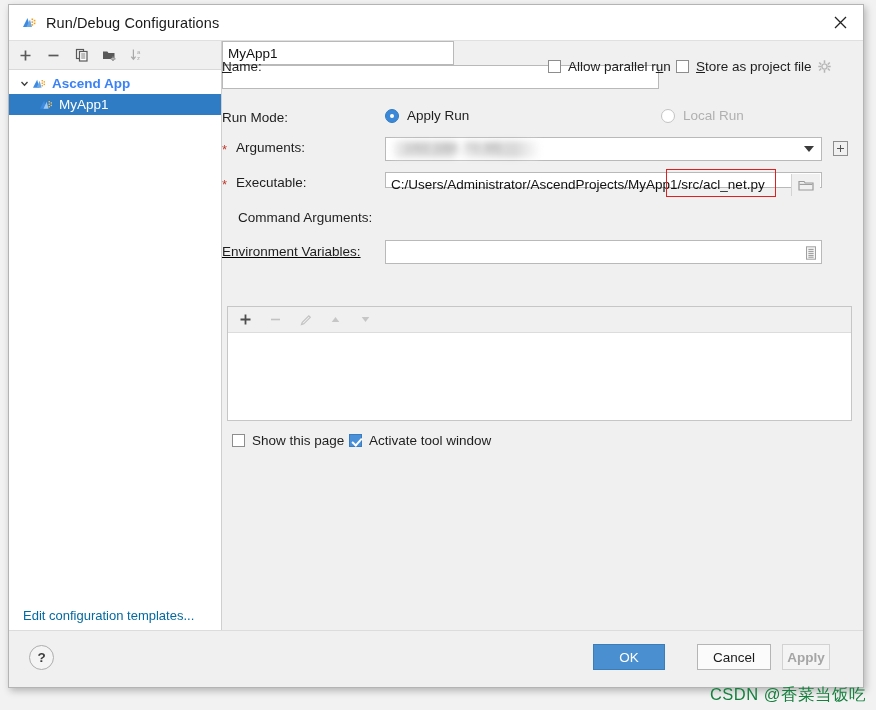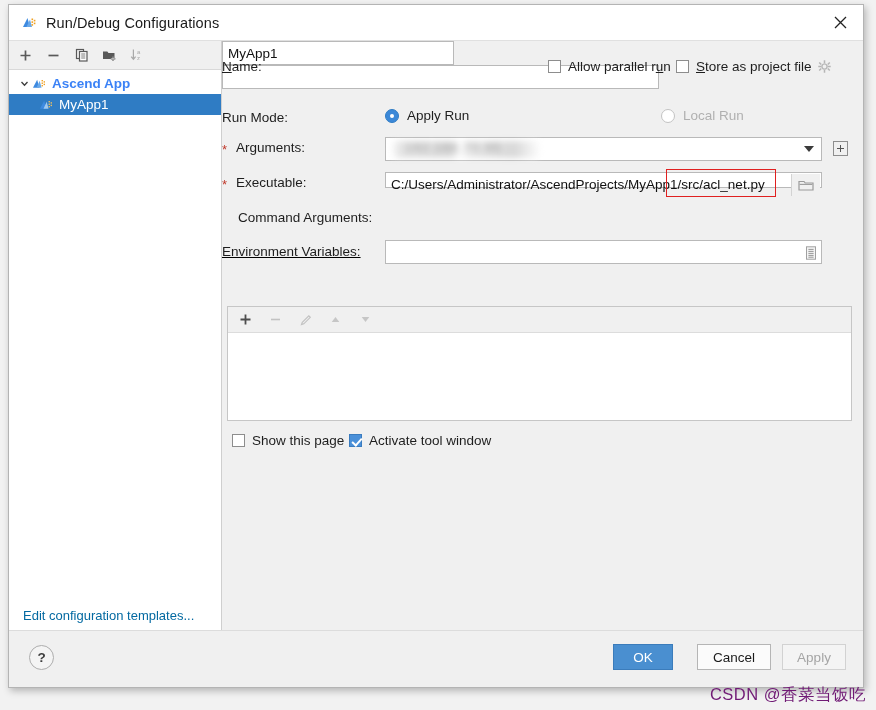--- a/index.html
+++ b/index.html
@@ -321,21 +321,21 @@
     display: flex; align-items: center; justify-content: center;
   }
   .btn.primary { background: #4a8fd0; border-color: #3b7cbb; color: #fff; }
   .btn.disabled { color: #a5a5a5; background: #f4f4f4; border-color: #d2d2d2; }
 
   .watermark {
     position: absolute;
     right: 10px;
     bottom: 4px;
     font-size: 16.5px;
-    color: #701a75;
+    color: #15803d;
     white-space: nowrap;
     letter-spacing: 0.5px;
     user-select: none;
   }
 </style>
 </head>
 <body>
 
 <div class="dialog">
 
@@ -571,19 +571,19 @@
       <div class="row" style="left:127px; top:392px;">
         <span class="cb checked"></span>
         <span class="lbl">Activate tool window</span>
       </div>
 
     </div>
   </div>
 
   <div class="footer">
     <span class="help-btn">?</span>
-    <span class="btn primary" style="left:604px; width:60px;">OK</span>
+    <span class="btn primary" style="left:584px; width:72px;">OK</span>
     <span class="btn" style="left:688px; width:74px;">Cancel</span>
-    <span class="btn disabled" style="left:773px; width:64px;">Apply</span>
+    <span class="btn disabled" style="left:773px; width:48px;font-weight:bold;">Apply</span>
   </div>
 </div>
 
 <div class="watermark">CSDN @香菜当饭吃</div>
 
 </body></html>

